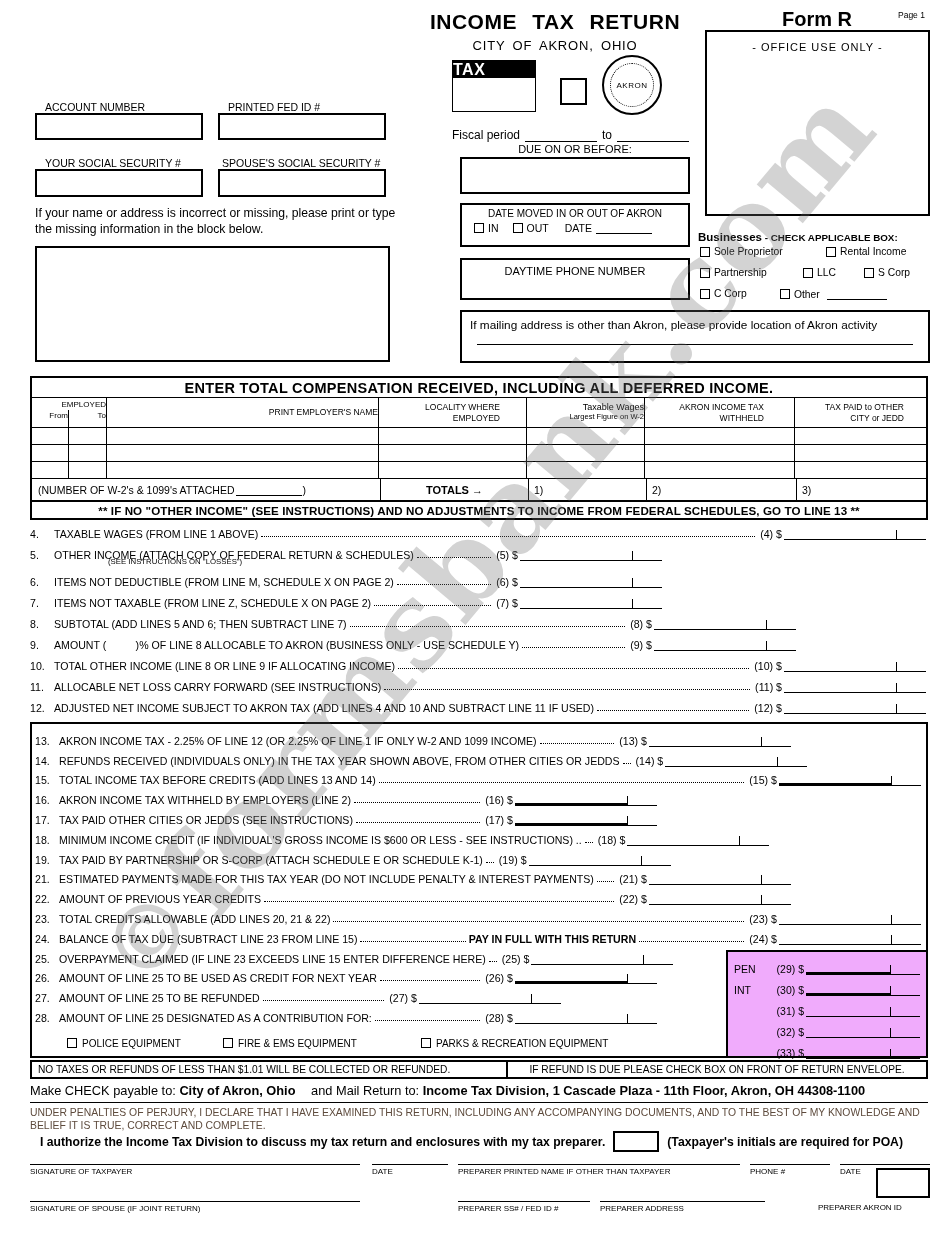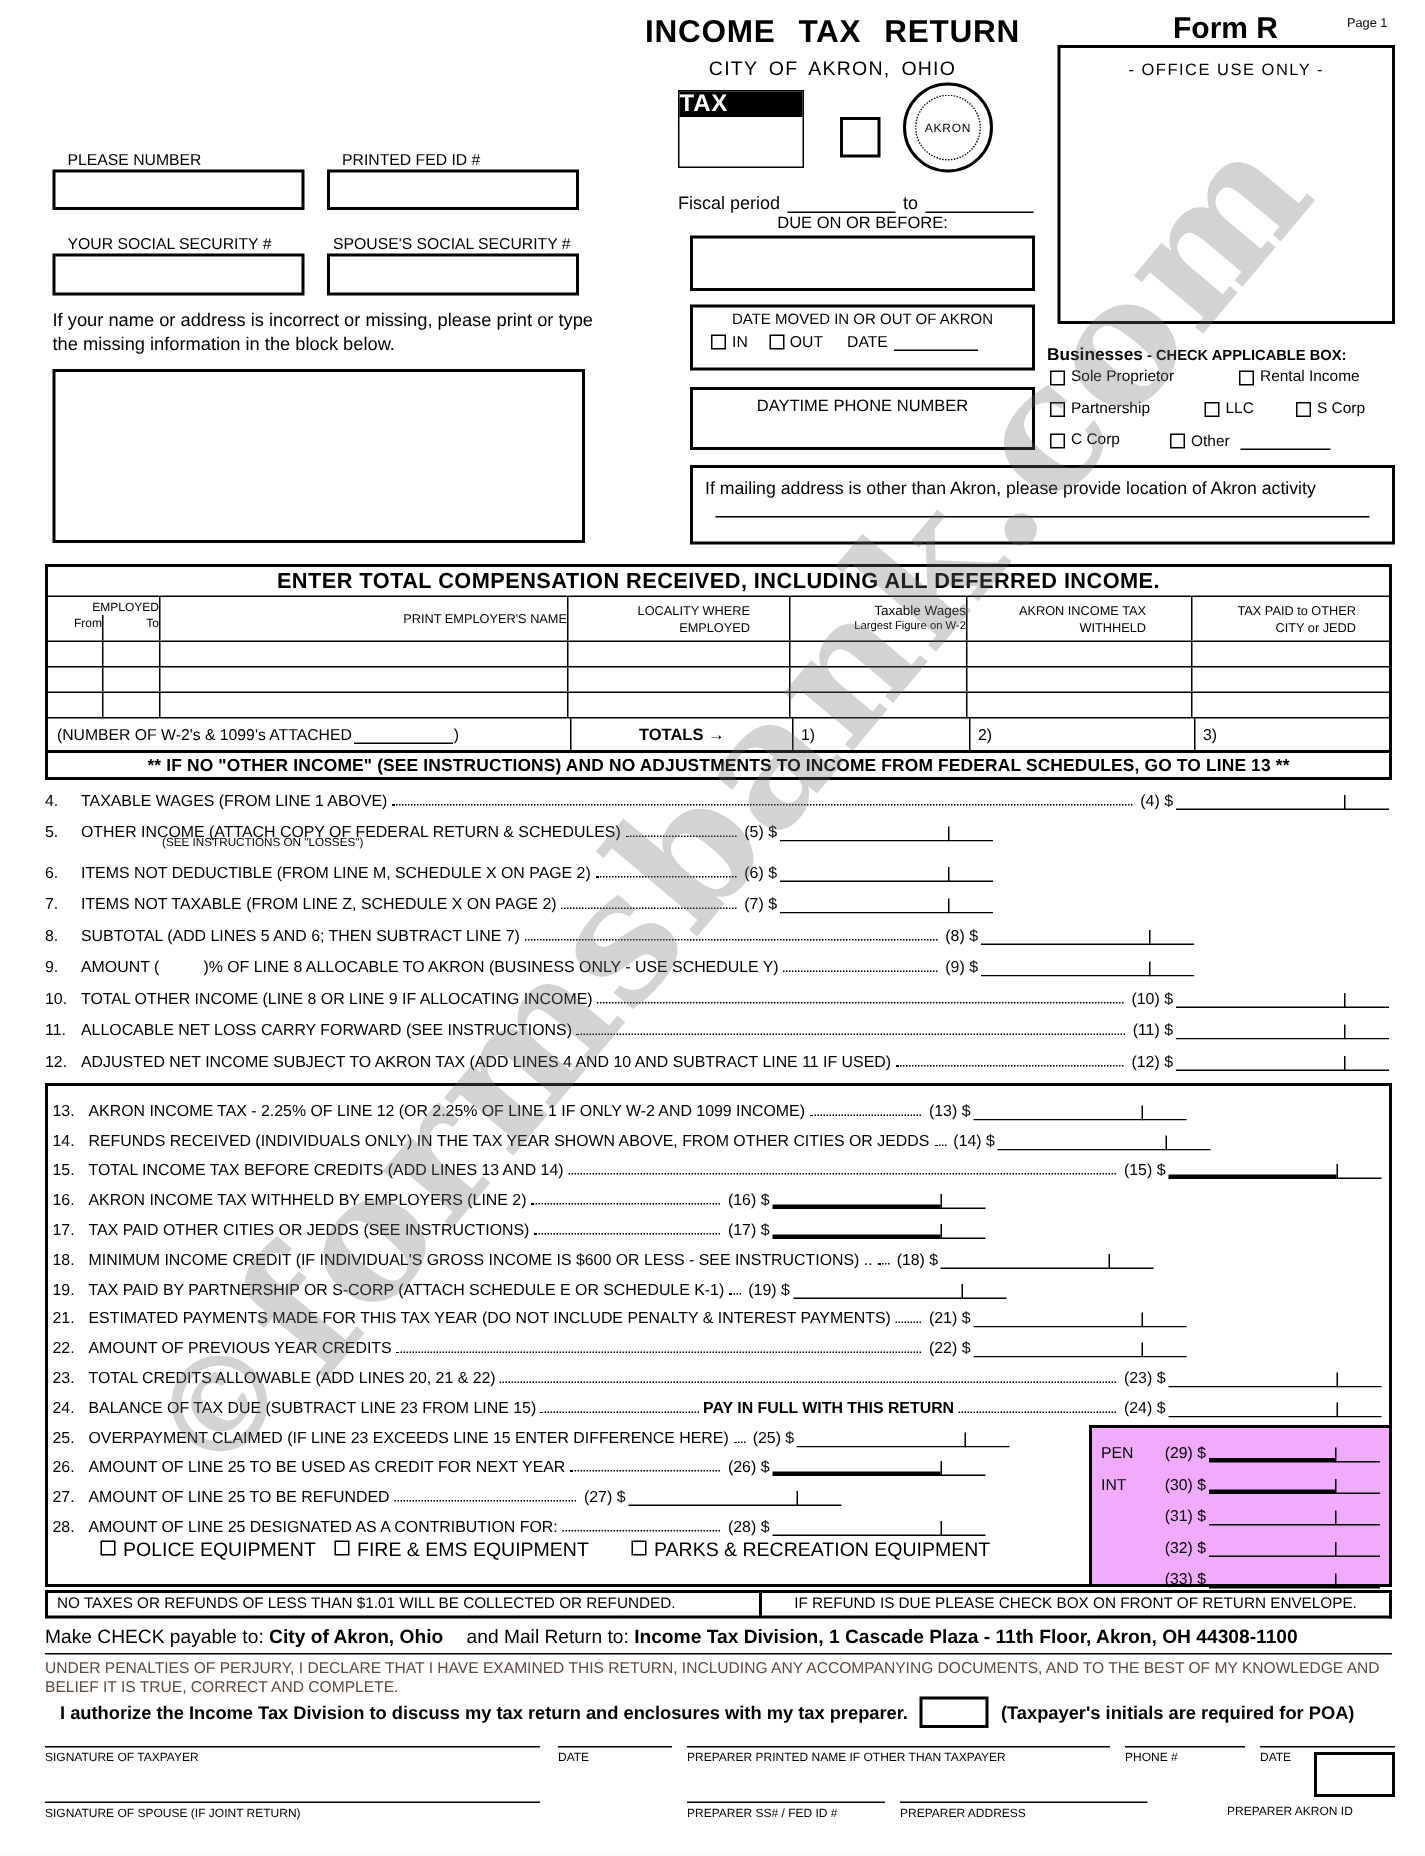--- a/index.html
+++ b/index.html
@@ -95,21 +95,21 @@
   .amt .dollars{flex:1;border-bottom:1px solid #000;height:13px;}
   .amt .cents{width:30px;border-bottom:1px solid #000;border-left:1px solid #000;height:10px;}
   .amt.heavy .dollars{border-bottom:3.5px solid #000;}
   .sp-right{width:2px;flex:none;}
   .sp-mid{width:132px;flex:none;}
   .sp-center{width:266px;flex:none;}
   .sp-inline{width:362px;flex:none;}
   .note-row{font-size:7.8px;padding-left:78px;height:10px;margin-top:-4px;}
 
   #big-box{position:absolute;left:30px;top:722px;width:898px;height:336px;border:2px solid #000;padding:3px 3px 0 3px;}
-  #contrib-row{position:relative;height:15px;margin-top:1px;font-size:13px;}
+  #contrib-row{position:relative;height:15px;margin-top:14px;font-size:10px;}
   #contrib-row .ci{position:absolute;top:0;display:flex;align-items:center;gap:5px;white-space:nowrap;}
   #pen-box{position:absolute;right:-2px;top:226px;bottom:-2px;width:202px;border:2px solid #000;background:#f0abfc;padding:2px 6px 0 6px;}
   .pen-row{display:flex;align-items:flex-end;height:21px;font-size:10.5px;}
   .pen-prefix{width:26px;flex:none;}
   .pen-ref{width:44px;flex:none;text-align:right;margin-right:2px;white-space:pre;}
   .pen-row .amt{flex:1;width:auto;}
 
   
   .notices{position:absolute;left:30px;top:1060px;width:898px;height:19px;display:flex;}
   .nt-left{width:478px;border:2px solid #000;font-size:10.2px;padding:2px 0 0 6px;white-space:nowrap;}
@@ -144,21 +144,21 @@
     <div class="ty-head">TAX YEAR</div>
     <div class="ty-body"></div>
   </div>
   <div class="ty-square"></div>
   <div class="seal">
     <div class="seal-inner">
         <span class="seal-txt">AKRON</span>
       </div>
   </div>
 
-  <div class="flbl" style="left:45px;top:101px;">PLEASE NUMBER</div>
+  <div class="flbl" style="left:45px;top:101px;">ACCOUNT NUMBER</div>
   <div class="fbox" style="left:35px;top:113px;width:168px;height:27px;"></div>
   <div class="flbl" style="left:228px;top:101px;">PRINTED FED ID #</div>
   <div class="fbox" style="left:218px;top:113px;width:168px;height:27px;"></div>
 
   <div class="fiscal">
     <span>Fiscal period</span>
     <span class="ul" style="width:72px;"></span>
     <span>to</span>
     <span class="ul" style="width:72px;"></span>
   </div>

